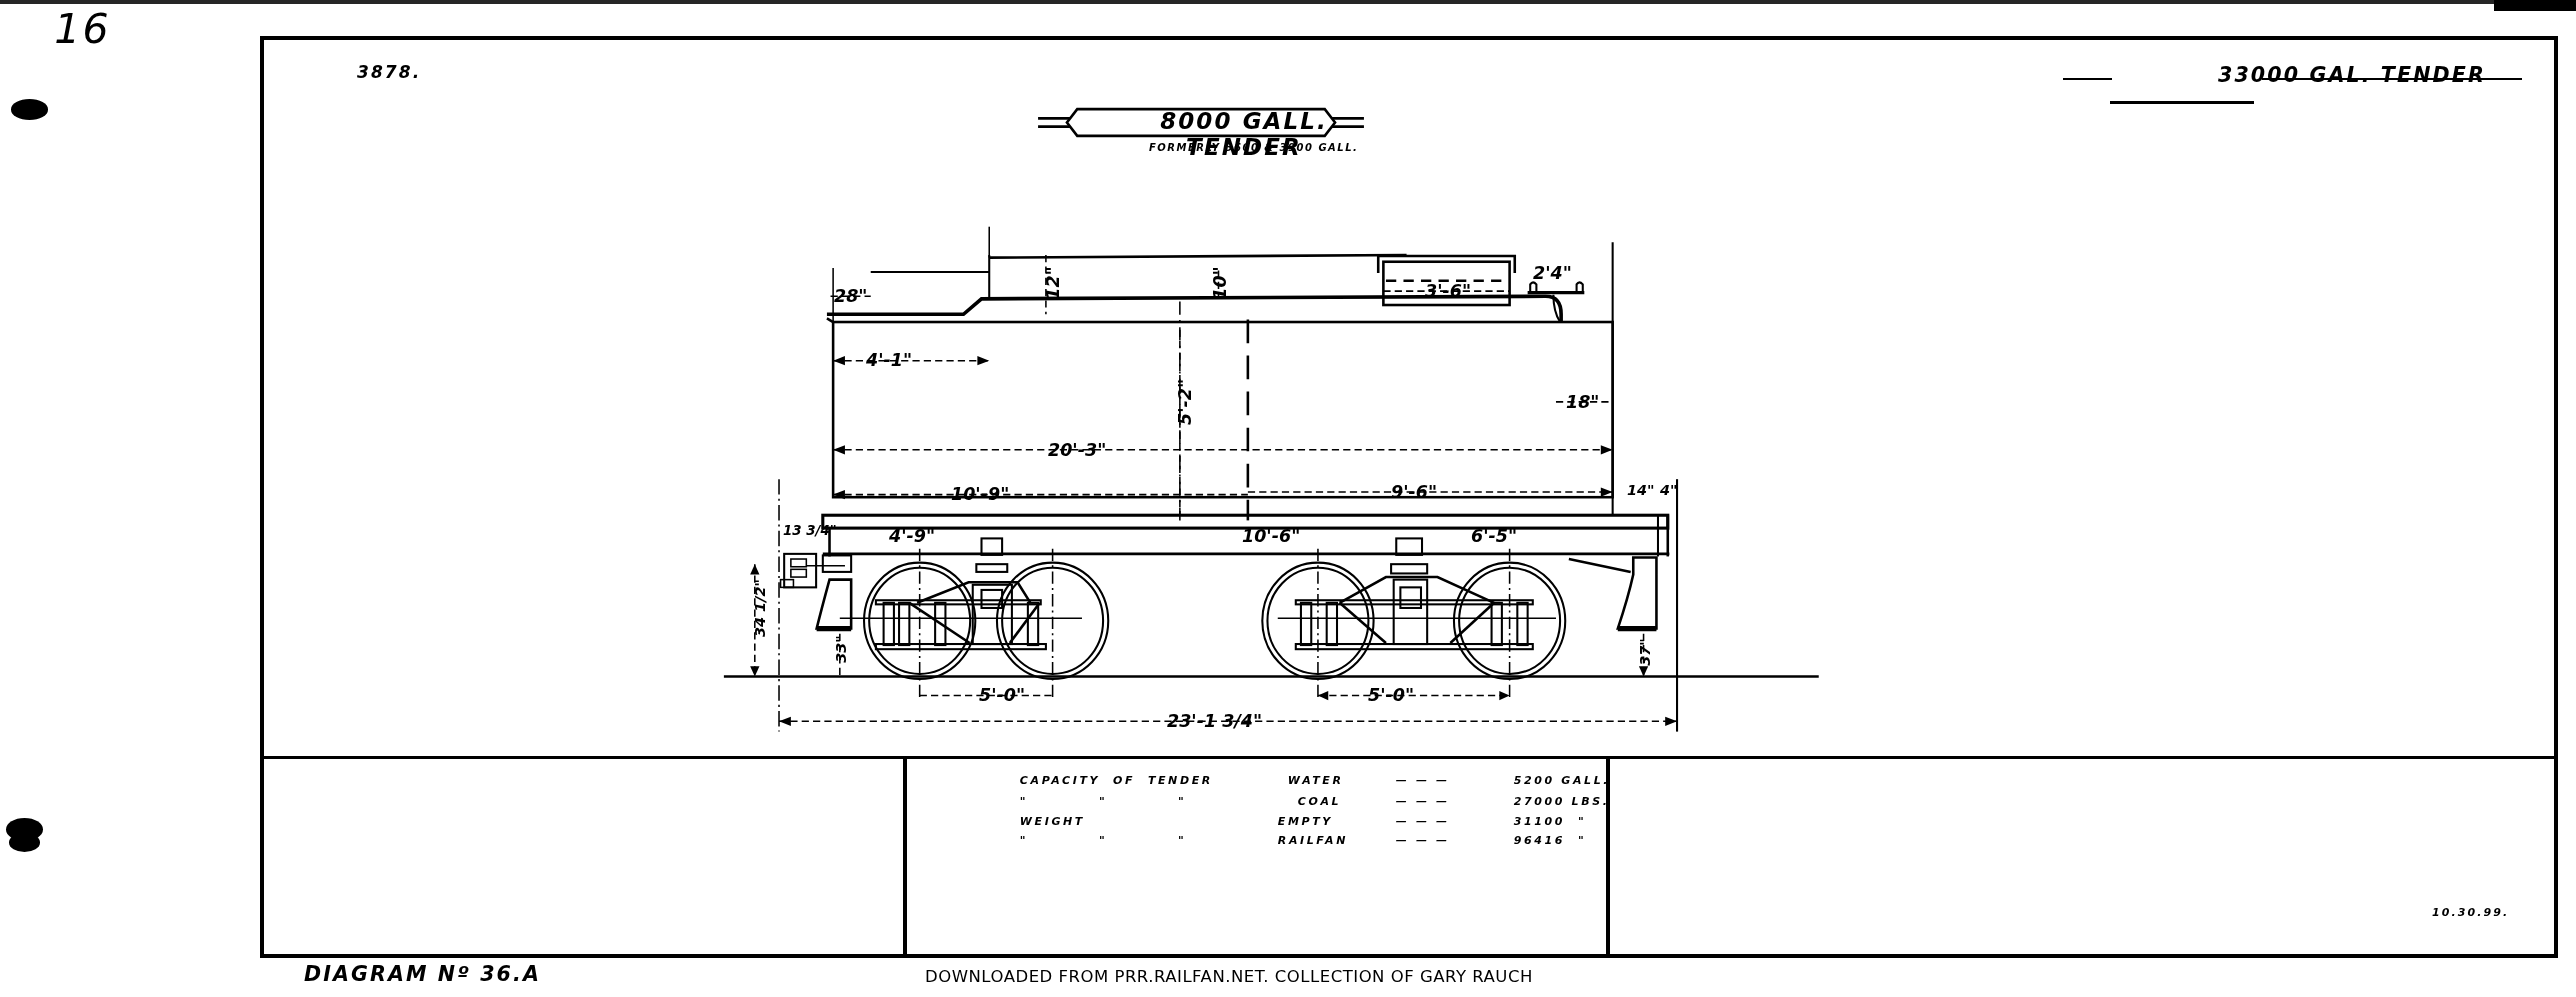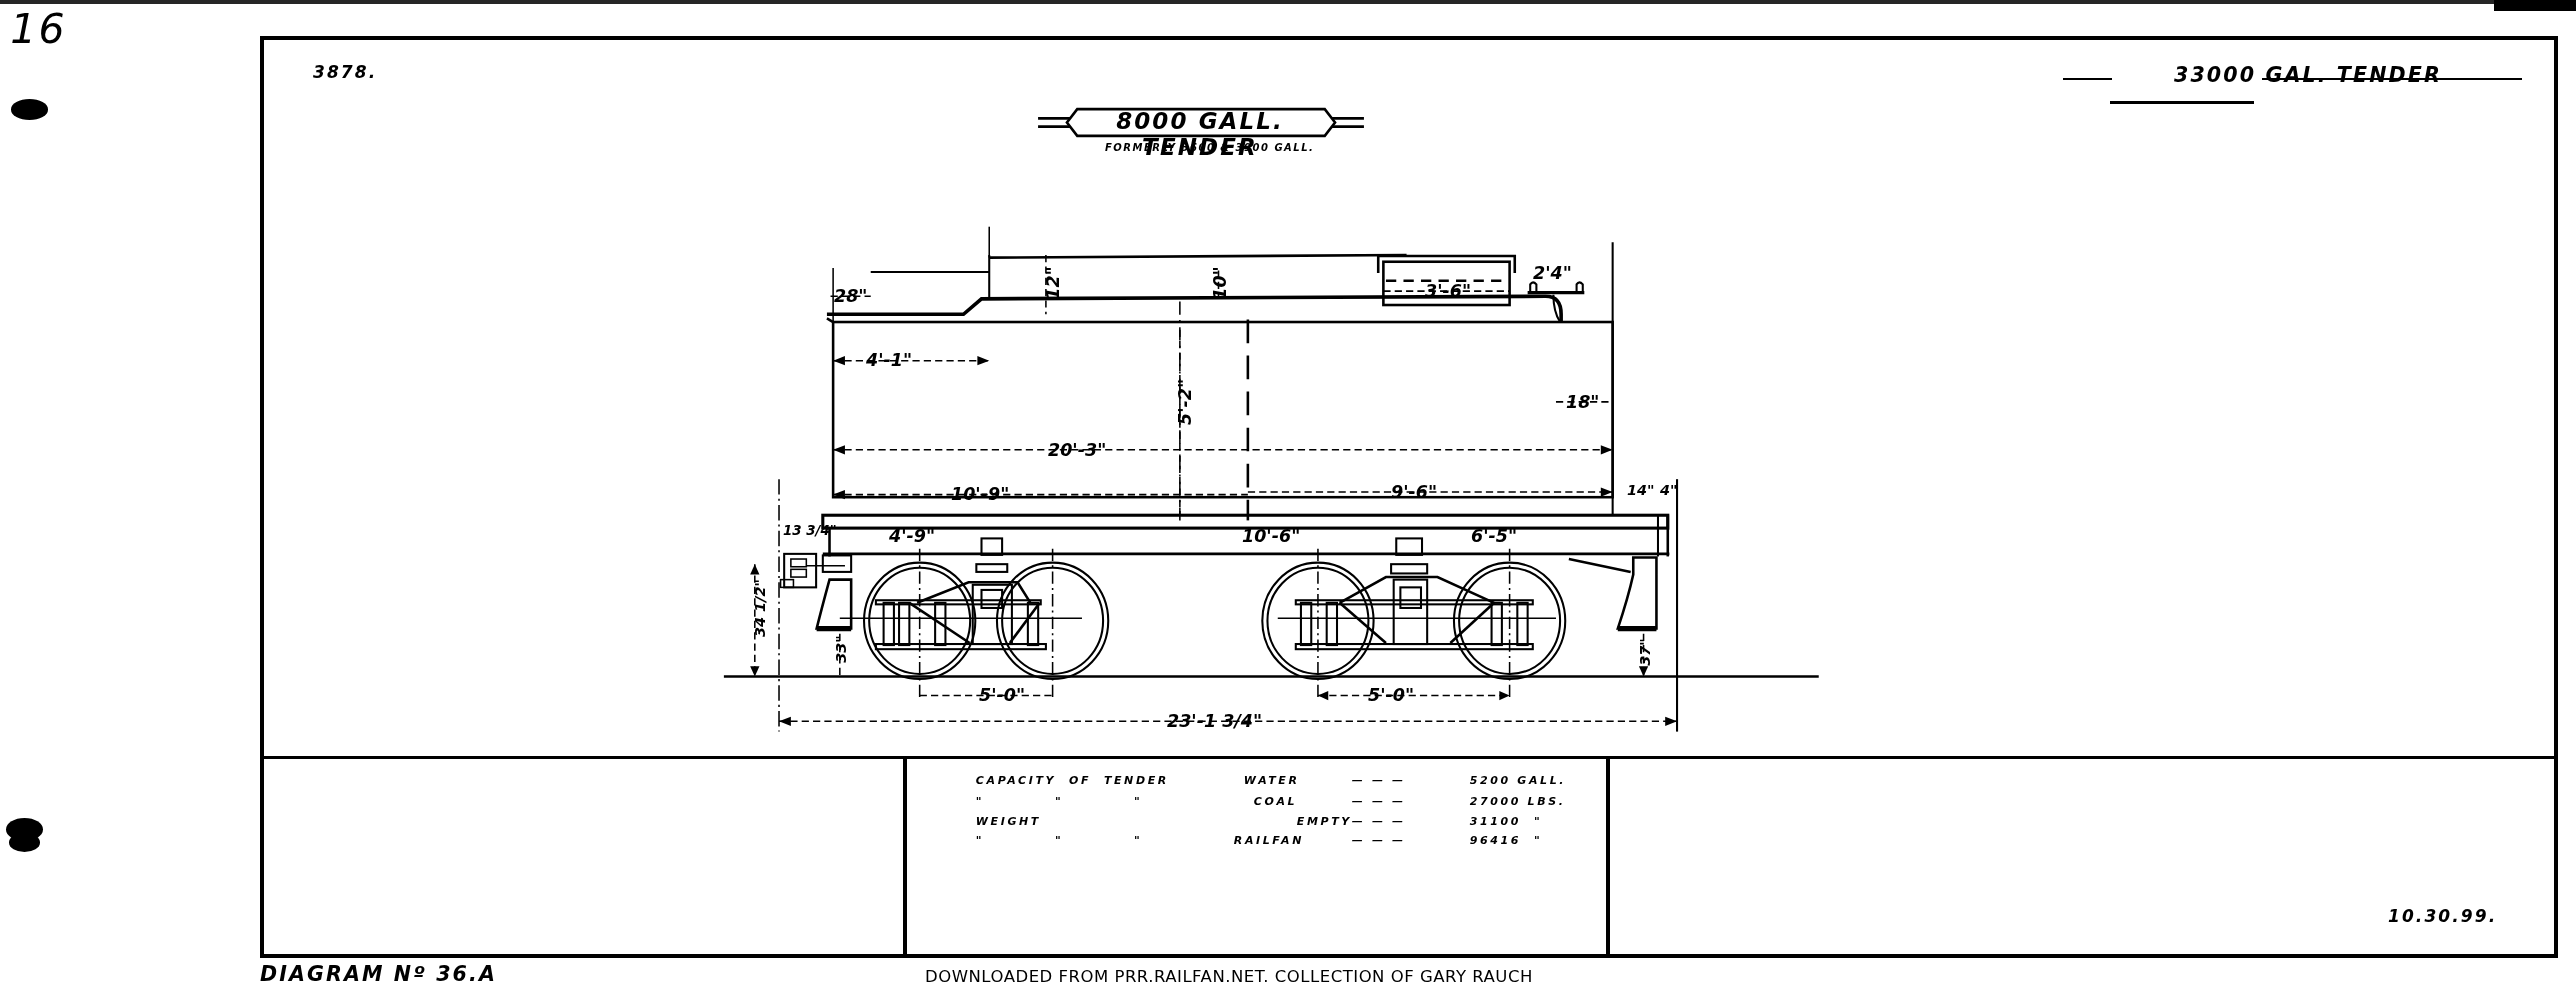--- a/index.html
+++ b/index.html
@@ -1,31 +1,31 @@
 <!DOCTYPE html>
 <html style="font-size:8.2px"><head>
 <meta charset="utf-8">
 <style>
   html, body { margin: 0; padding: 0; background: #ffffff; }
   body { width: 2589px; height: 998px; position: relative; overflow: hidden; font-family: "DejaVu Sans", sans-serif; color: #000; }
   .abs { position: absolute; }
-  .hand { font-family: "DejaVu Sans", sans-serif; font-weight: bold; font-style: italic; letter-spacing: 2.1px; }
+  .hand { font-family: "DejaVu Sans", sans-serif; font-weight: bold; font-style: italic; letter-spacing: 2.1px; margin-left: 44px; }
   .frame { position: absolute; left: 260px; top: 36px; width: 2290px; height: 914px; border: 4.1px solid #000; box-sizing: content-box; }
   .hline { position: absolute; background: #000; }
   .vline { position: absolute; background: #000; }
   .sheet-no { left: 313px; top: 62px; font-size: 17px; }
   .page-no { left: 10.3px; top: 5.2px; font-size: 41px; font-style: italic; font-weight: normal; }
   .title-box { position: absolute; left: 1074px; top: 108px; width: 289px; height: 29px; }
   .title-text { position: absolute; left: 1079px; top: 108px; width: 278px; text-align: center; font-size: 23px; }
   .subtitle { left: 1105px; top: 142px; font-size: 10px; letter-spacing: 1.5px; }
   .corner-title { left: 2174px; top: 63px; font-size: 20.6px; }
   .cap-row { position: absolute; font-size: 11px; letter-spacing: 2.6px; white-space: pre; }
   .diagram-no { left: 260px; top: 962px; font-size: 20.6px; font-style: italic; }
   .credit { left: 925px; top: 967px; font-size: 16.5px; font-style: normal; font-weight: normal; letter-spacing: 0.5px; }
-  .date { left: 2388px; top: 906px; font-size: 17px; }
+  .date { left: 2388px; top: 906px; font-size: 11px; }
   .dim { position: absolute; font-size: 17.5px; font-style: italic; font-weight: bold; white-space: nowrap; }
   .blot { position: absolute; background: #000; border-radius: 50%; }
   svg.drawing { position: absolute; left: 0; top: 0; }
 </style>
 </head>
 <body>
 
 <div class="frame"></div>
 
 <div class="hline" style="left:260px; top:756px; width:2294px; height:2.6px;"></div>
@@ -57,21 +57,21 @@
 <div class="hline" style="left:2262px; top:78px; width:260px; height:2.1px;"></div>
 <div class="hline" style="left:2110px; top:101px; width:144px; height:2.6px;"></div>
 
 <div class="cap-row hand" style="left:963px; top:761px;">
   <span style="display:inline-block;width:268px;">CAPACITY  OF  TENDER</span><span style="display:inline-block;width:108px;">WATER</span><span style="display:inline-block;width:118px;">— — —</span><span>5200 GALL.</span>
 </div>
 <div class="cap-row hand" style="left:963px; top:782px;">
   <span style="display:inline-block;width:278px;">"           "           "</span><span style="display:inline-block;width:98px;">COAL</span><span style="display:inline-block;width:118px;">— — —</span><span>27000 LBS.</span>
 </div>
 <div class="cap-row hand" style="left:963px; top:802px;">
-  <span style="display:inline-block;width:258px;">WEIGHT</span><span style="display:inline-block;width:118px;text-align:right;">EMPTY</span><span style="display:inline-block;width:118px;">— — —</span><span>31100  "</span>
+  <span style="display:inline-block;width:258px;">WEIGHT</span><span style="display:inline-block;width:118px;">EMPTY</span><span style="display:inline-block;width:118px;">— — —</span><span>31100  "</span>
 </div>
 <div class="cap-row hand" style="left:963px; top:821px;">
   <span style="display:inline-block;width:258px;">"           "           "</span><span style="display:inline-block;width:118px;">RAILFAN</span><span style="display:inline-block;width:118px;">— — —</span><span>96416  "</span>
 </div>
 
 <div class="abs hand date">10.30.99.</div>
 <div class="abs hand diagram-no">DIAGRAM Nº 36.A</div>
 <div class="abs credit">DOWNLOADED FROM PRR.RAILFAN.NET. COLLECTION OF GARY RAUCH</div>
 
 <svg class="drawing" width="2589" height="998" viewBox="0 0 5025 1937">

